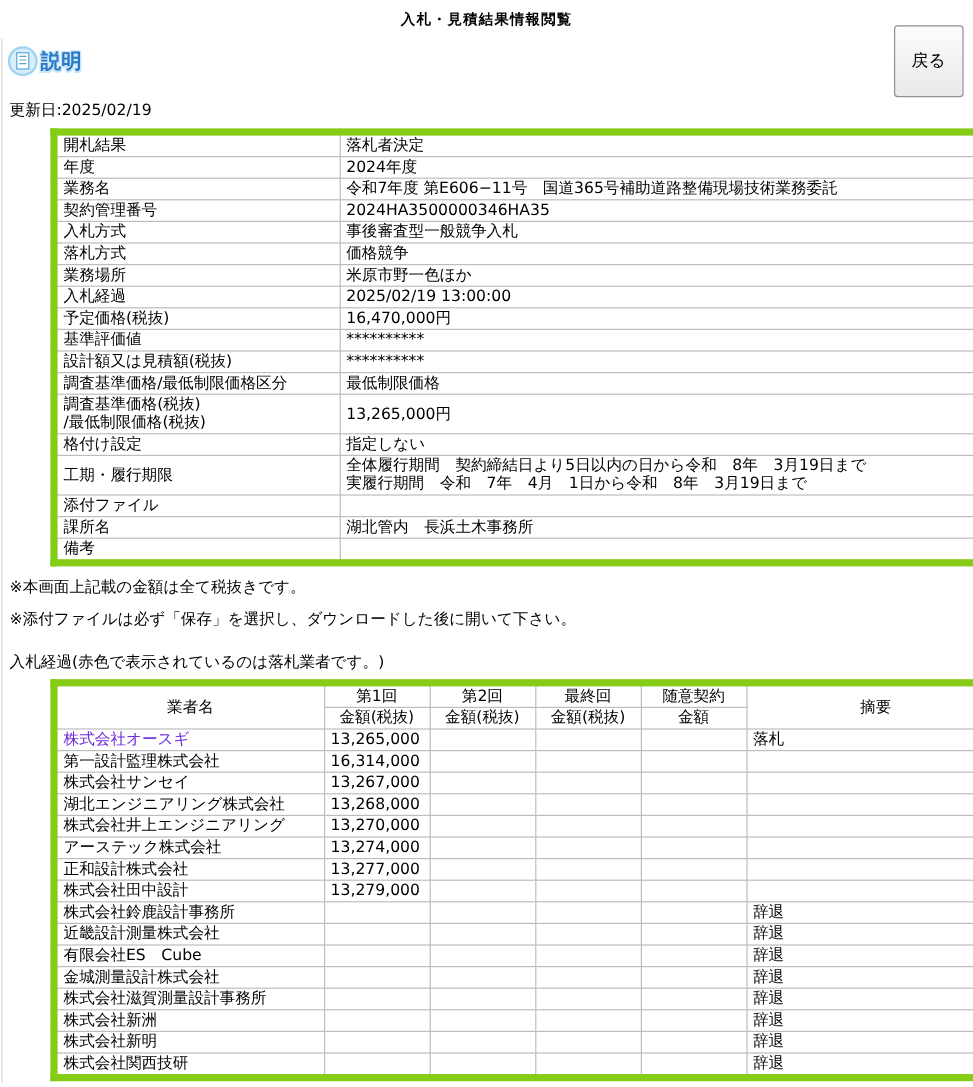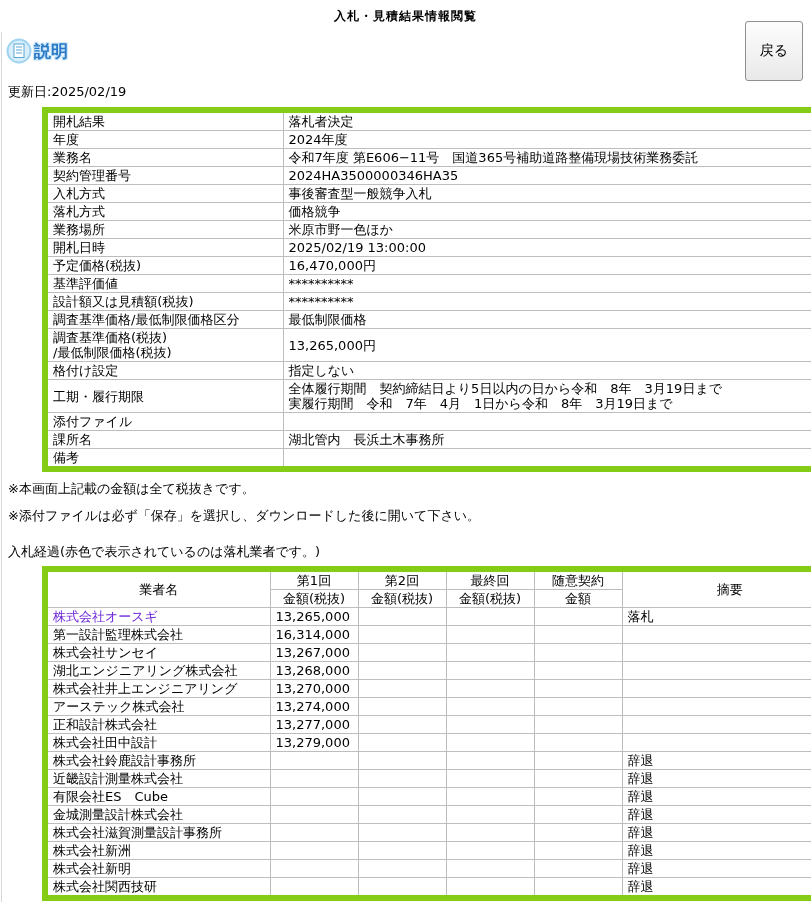--- a/index.html
+++ b/index.html
@@ -89,21 +89,21 @@
       </tr>
       <tr>
         <td class="label-cell">落札方式</td>
         <td class="value-cell">価格競争</td>
       </tr>
       <tr>
         <td class="label-cell">業務場所</td>
         <td class="value-cell">米原市野一色ほか</td>
       </tr>
       <tr>
-        <td class="label-cell">開札日時</td>
+        <td class="label-cell">入札経過</td>
         <td class="value-cell">2025/02/19 13:00:00</td>
       </tr>
       <tr>
         <td class="label-cell">予定価格(税抜)</td>
         <td class="value-cell">16,470,000円</td>
       </tr>
       <tr>
         <td class="label-cell">基準評価値</td>
         <td class="value-cell">**********</td>
       </tr>

